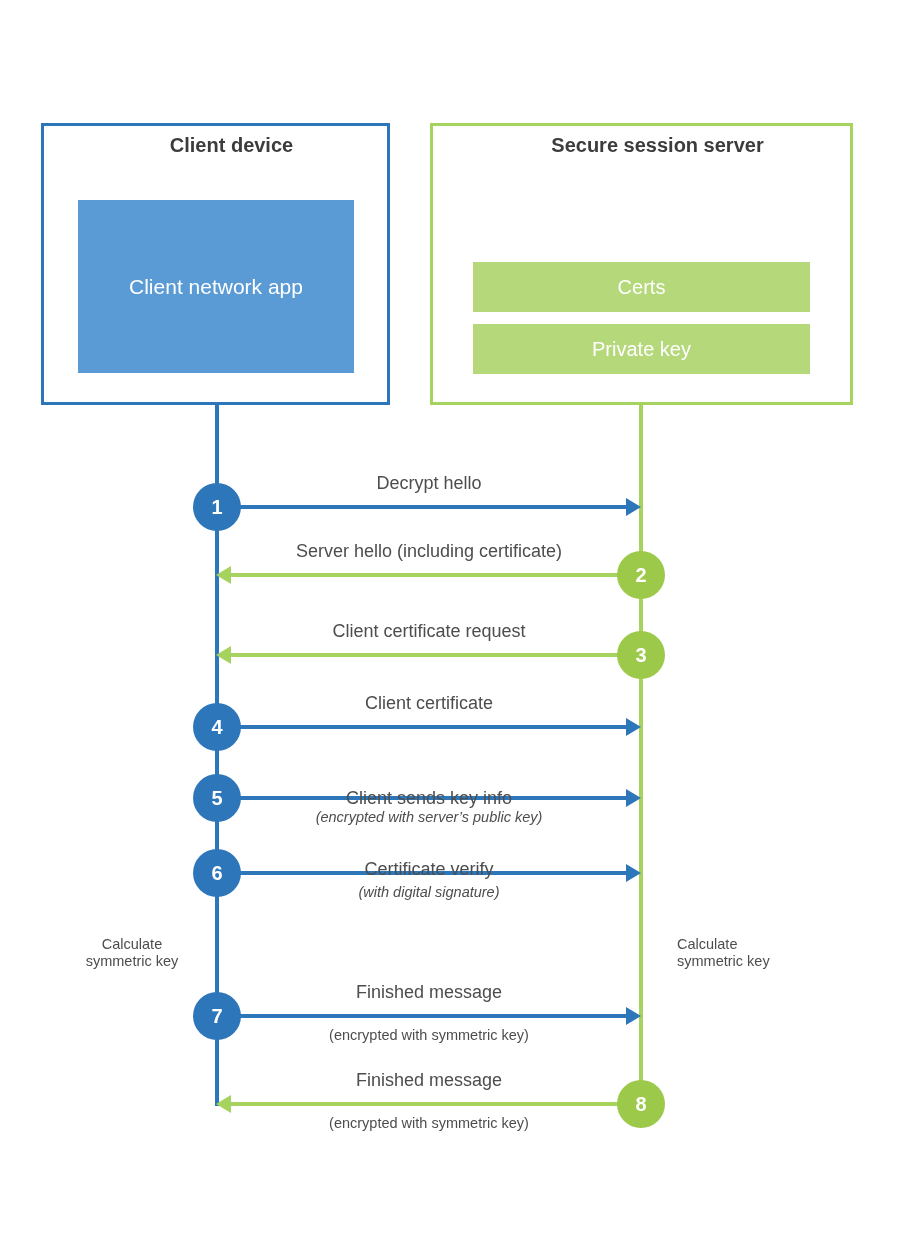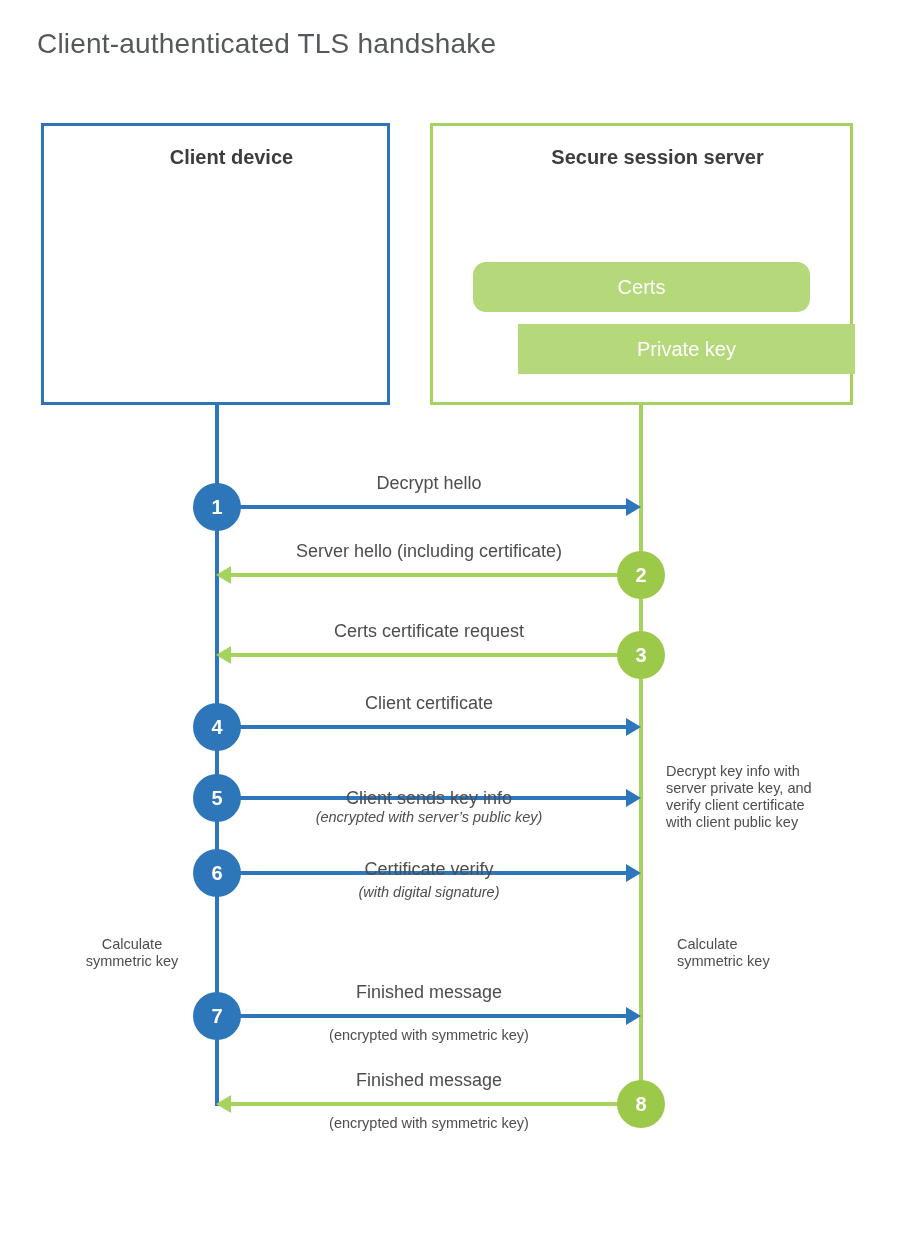--- a/index.html
+++ b/index.html
@@ -26,21 +26,21 @@
     top: 123px;
     height: 282px;
     background: #ffffff;
     border-style: solid;
     border-width: 3px;
     box-sizing: border-box;
   }
   .client-box { left: 41px; width: 349px; border-color: var(--blue, #2e76ba); }
   .server-box { left: 430px; width: 423px; border-color: var(--green-line, #a6d35e); }
   .entity-title {
-    margin-top: 20px;
+    margin-top: 8px;
     text-align: center;
     font-size: 20px;
     font-weight: 700;
     color: var(--heading-color, #3c3c3c);
     padding-left: 32px;
   }
   .app-box {
     position: absolute;
     left: 78px; top: 200px;
     width: 276px; height: 173px;
@@ -55,22 +55,22 @@
   .module {
     position: absolute;
     left: 473px;
     width: 337px; height: 50px;
     background: var(--green-fill, #b5d87b);
     color: #ffffff;
     font-size: 20px;
     display: flex; align-items: center; justify-content: center;
   }
   .module-1 { top: 200px; }
-  .module-2 { top: 262px; border-radius: 13px; }
-  .module-3 { top: 324px; margin-left: 45px; }
+  .module-2 { top: 262px; }
+  .module-3 { top: 324px; }
   
   .lifeline { position: absolute; top: 405px; width: 4px; height: 701px; z-index: 1; }
   .lifeline-client { left: 215px; background: var(--blue, #2e76ba); }
   .lifeline-server { left: 639px; background: var(--green-line, #a6d35e); }
   
   .step-circle {
     position: absolute;
     width: 48px; height: 48px;
     border-radius: 50%;
     color: #ffffff;
@@ -115,24 +115,26 @@
   }
   .note-decrypt { left: 666px; top: 763px; text-align: left; }
   .calc-left { left: 75px; top: 936px; width: 114px; text-align: center; }
   .calc-right { left: 677px; top: 936px; text-align: left; }
 </style>
 </head>
 <body>
 
 <div class="canvas">
 
-  <div class="title">Client-authenticated TLS handshake</div>
 
   <div class="entity-box client-box">
     <div class="entity-title">Client device</div>
+  </div>
+  <div class="app-box">
+    <span>Client network app</span>
   </div>
 
   <div class="entity-box server-box">
     <div class="entity-title">Secure session server</div>
   </div>
   <div class="module module-2">Certs</div>
   <div class="module module-3">Private key</div>
 
   <div class="lifeline lifeline-client"></div>
   <div class="lifeline lifeline-server"></div>
@@ -142,21 +144,21 @@
       <div class="arrow-head right" style="left: 626px; top: 498px;"></div>
       <div class="step-circle blue" style="left: 193px; top: 483px;">1</div>
       <div class="msg-label" style="top: 471px;">Decrypt hello</div>
       <div class="arrow-line green" style="left: 231px; top: 573px; width: 410px;"></div>
       <div class="arrow-head left" style="left: 216px; top: 566px;"></div>
       <div class="step-circle green" style="left: 617px; top: 551px;">2</div>
       <div class="msg-label" style="top: 539px;">Server hello (including certificate)</div>
       <div class="arrow-line green" style="left: 231px; top: 653px; width: 410px;"></div>
       <div class="arrow-head left" style="left: 216px; top: 646px;"></div>
       <div class="step-circle green" style="left: 617px; top: 631px;">3</div>
-      <div class="msg-label" style="top: 619px;">Certs certificate request</div>
+      <div class="msg-label" style="top: 619px;">Client certificate request</div>
       <div class="arrow-line blue" style="left: 217px; top: 725px; width: 409px;"></div>
       <div class="arrow-head right" style="left: 626px; top: 718px;"></div>
       <div class="step-circle blue" style="left: 193px; top: 703px;">4</div>
       <div class="msg-label" style="top: 691px;">Client certificate</div>
       <div class="arrow-line blue" style="left: 217px; top: 796px; width: 409px;"></div>
       <div class="arrow-head right" style="left: 626px; top: 789px;"></div>
       <div class="step-circle blue" style="left: 193px; top: 774px;">5</div>
       <div class="msg-label" style="top: 762px; margin-top: 24px;">Client sends key info</div>
       <div class="msg-sub" style="top: 808px; font-style: italic;">(encrypted with server’s public key)</div>
       <div class="arrow-line blue" style="left: 217px; top: 871px; width: 409px;"></div>
@@ -169,26 +171,20 @@
       <div class="step-circle blue" style="left: 193px; top: 992px;">7</div>
       <div class="msg-label" style="top: 980px;">Finished message</div>
       <div class="msg-sub" style="top: 1026px;">(encrypted with symmetric key)</div>
       <div class="arrow-line green" style="left: 231px; top: 1102px; width: 410px;"></div>
       <div class="arrow-head left" style="left: 216px; top: 1095px;"></div>
       <div class="step-circle green" style="left: 617px; top: 1080px;">8</div>
       <div class="msg-label" style="top: 1068px;">Finished message</div>
       <div class="msg-sub" style="top: 1114px;">(encrypted with symmetric key)</div>
     </div>
 
-  <div class="side-note note-decrypt">
-      <div>Decrypt key info with</div>
-      <div>server private key, and</div>
-      <div>verify client certificate</div>
-      <div>with client public key</div>
-    </div>
   <div class="side-note calc-left">
       <div>Calculate</div>
       <div>symmetric key</div>
     </div>
   <div class="side-note calc-right">
       <div>Calculate</div>
       <div>symmetric key</div>
     </div>
 
 </div>

